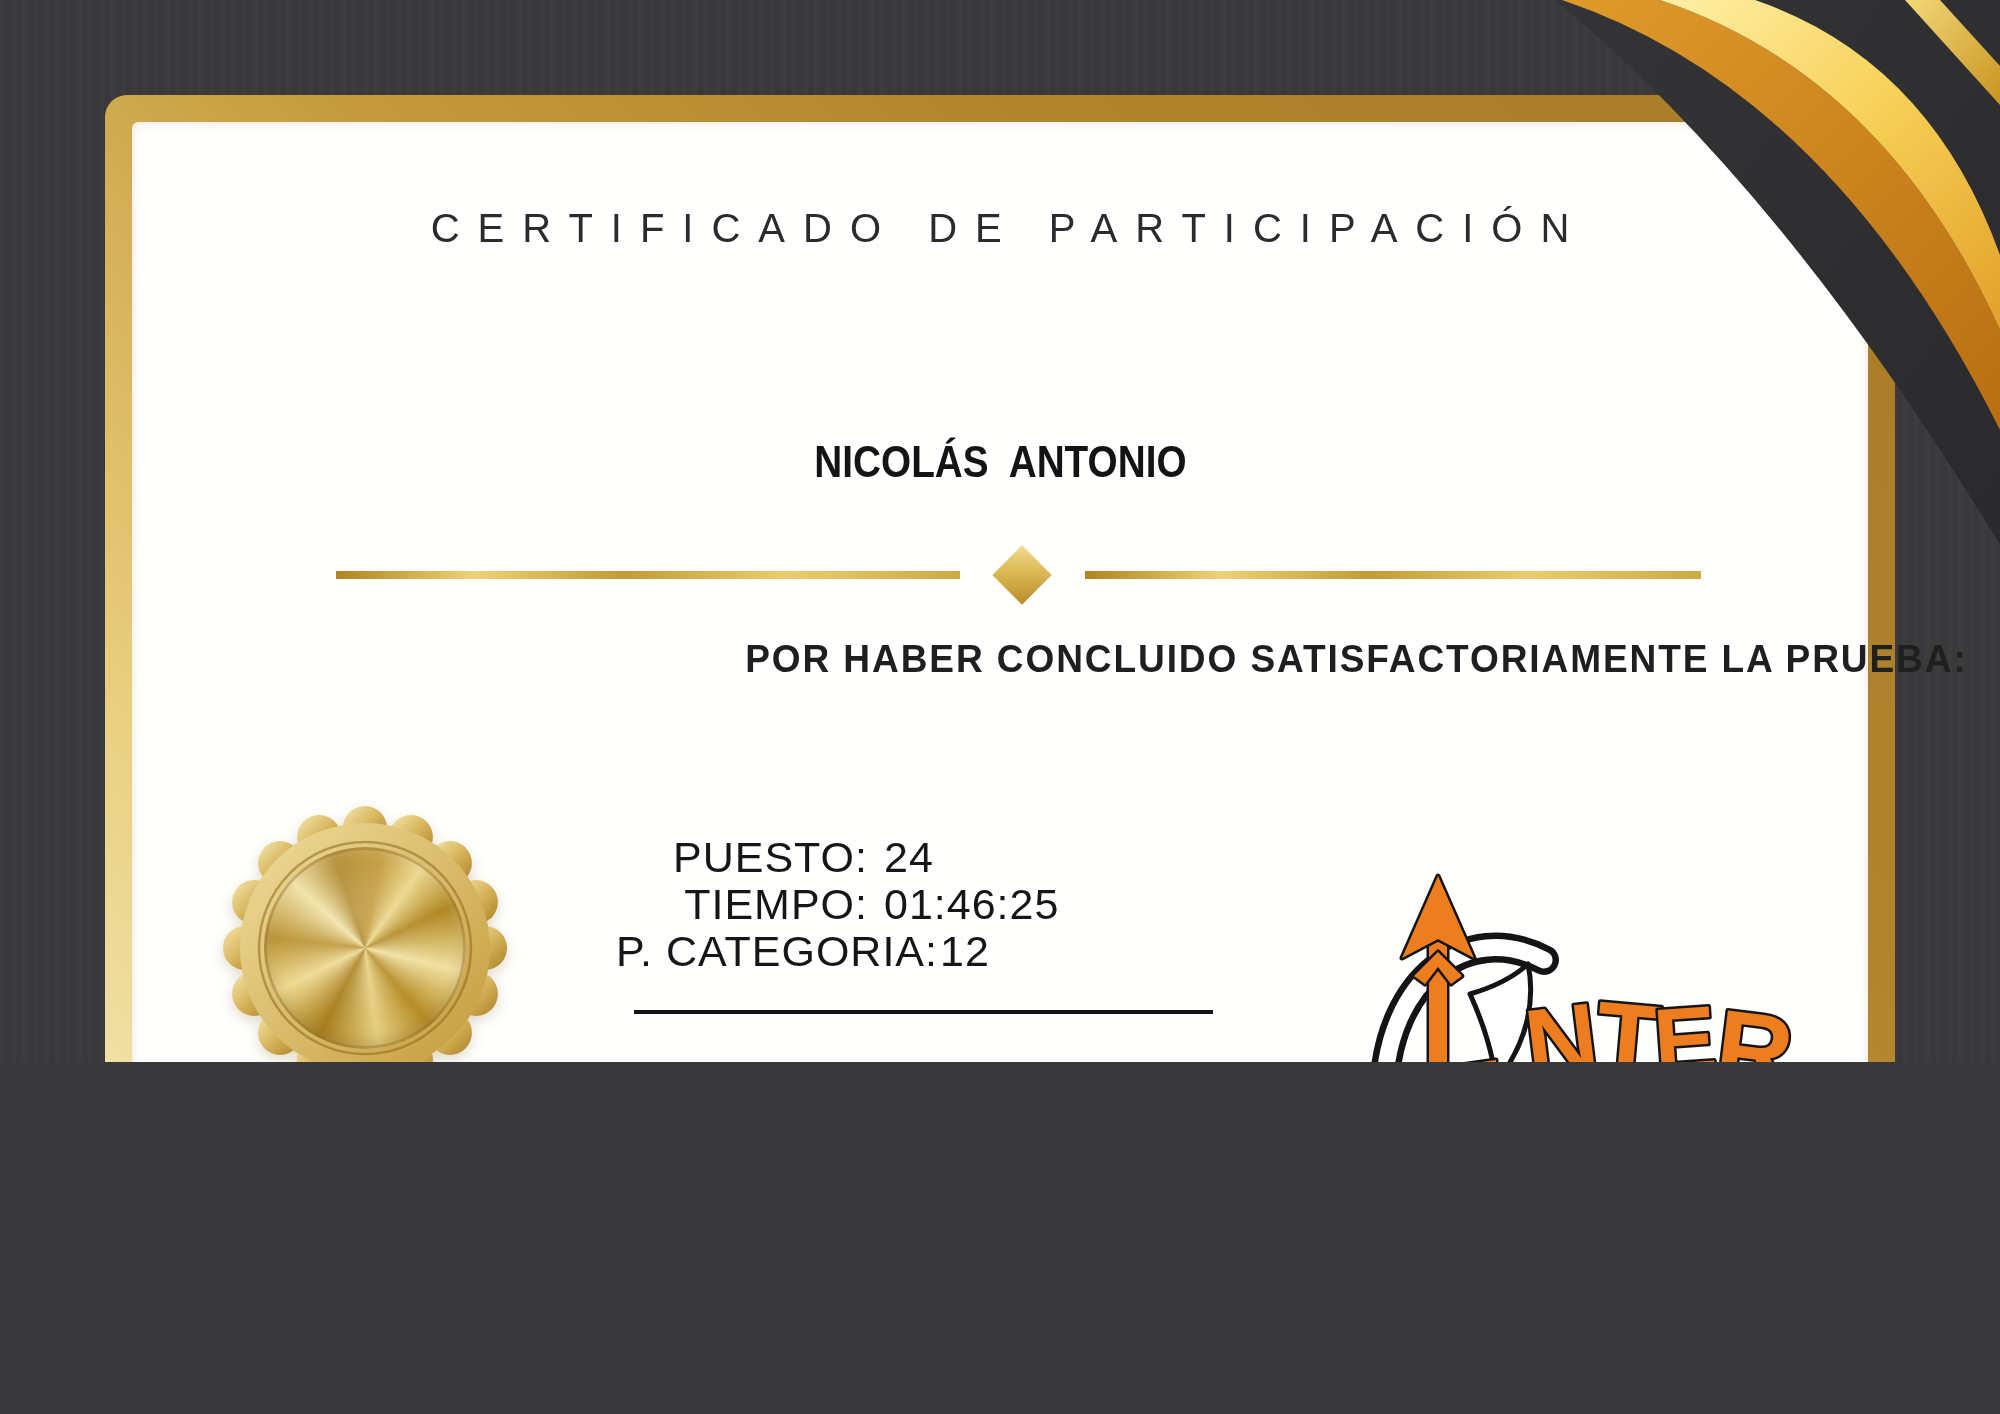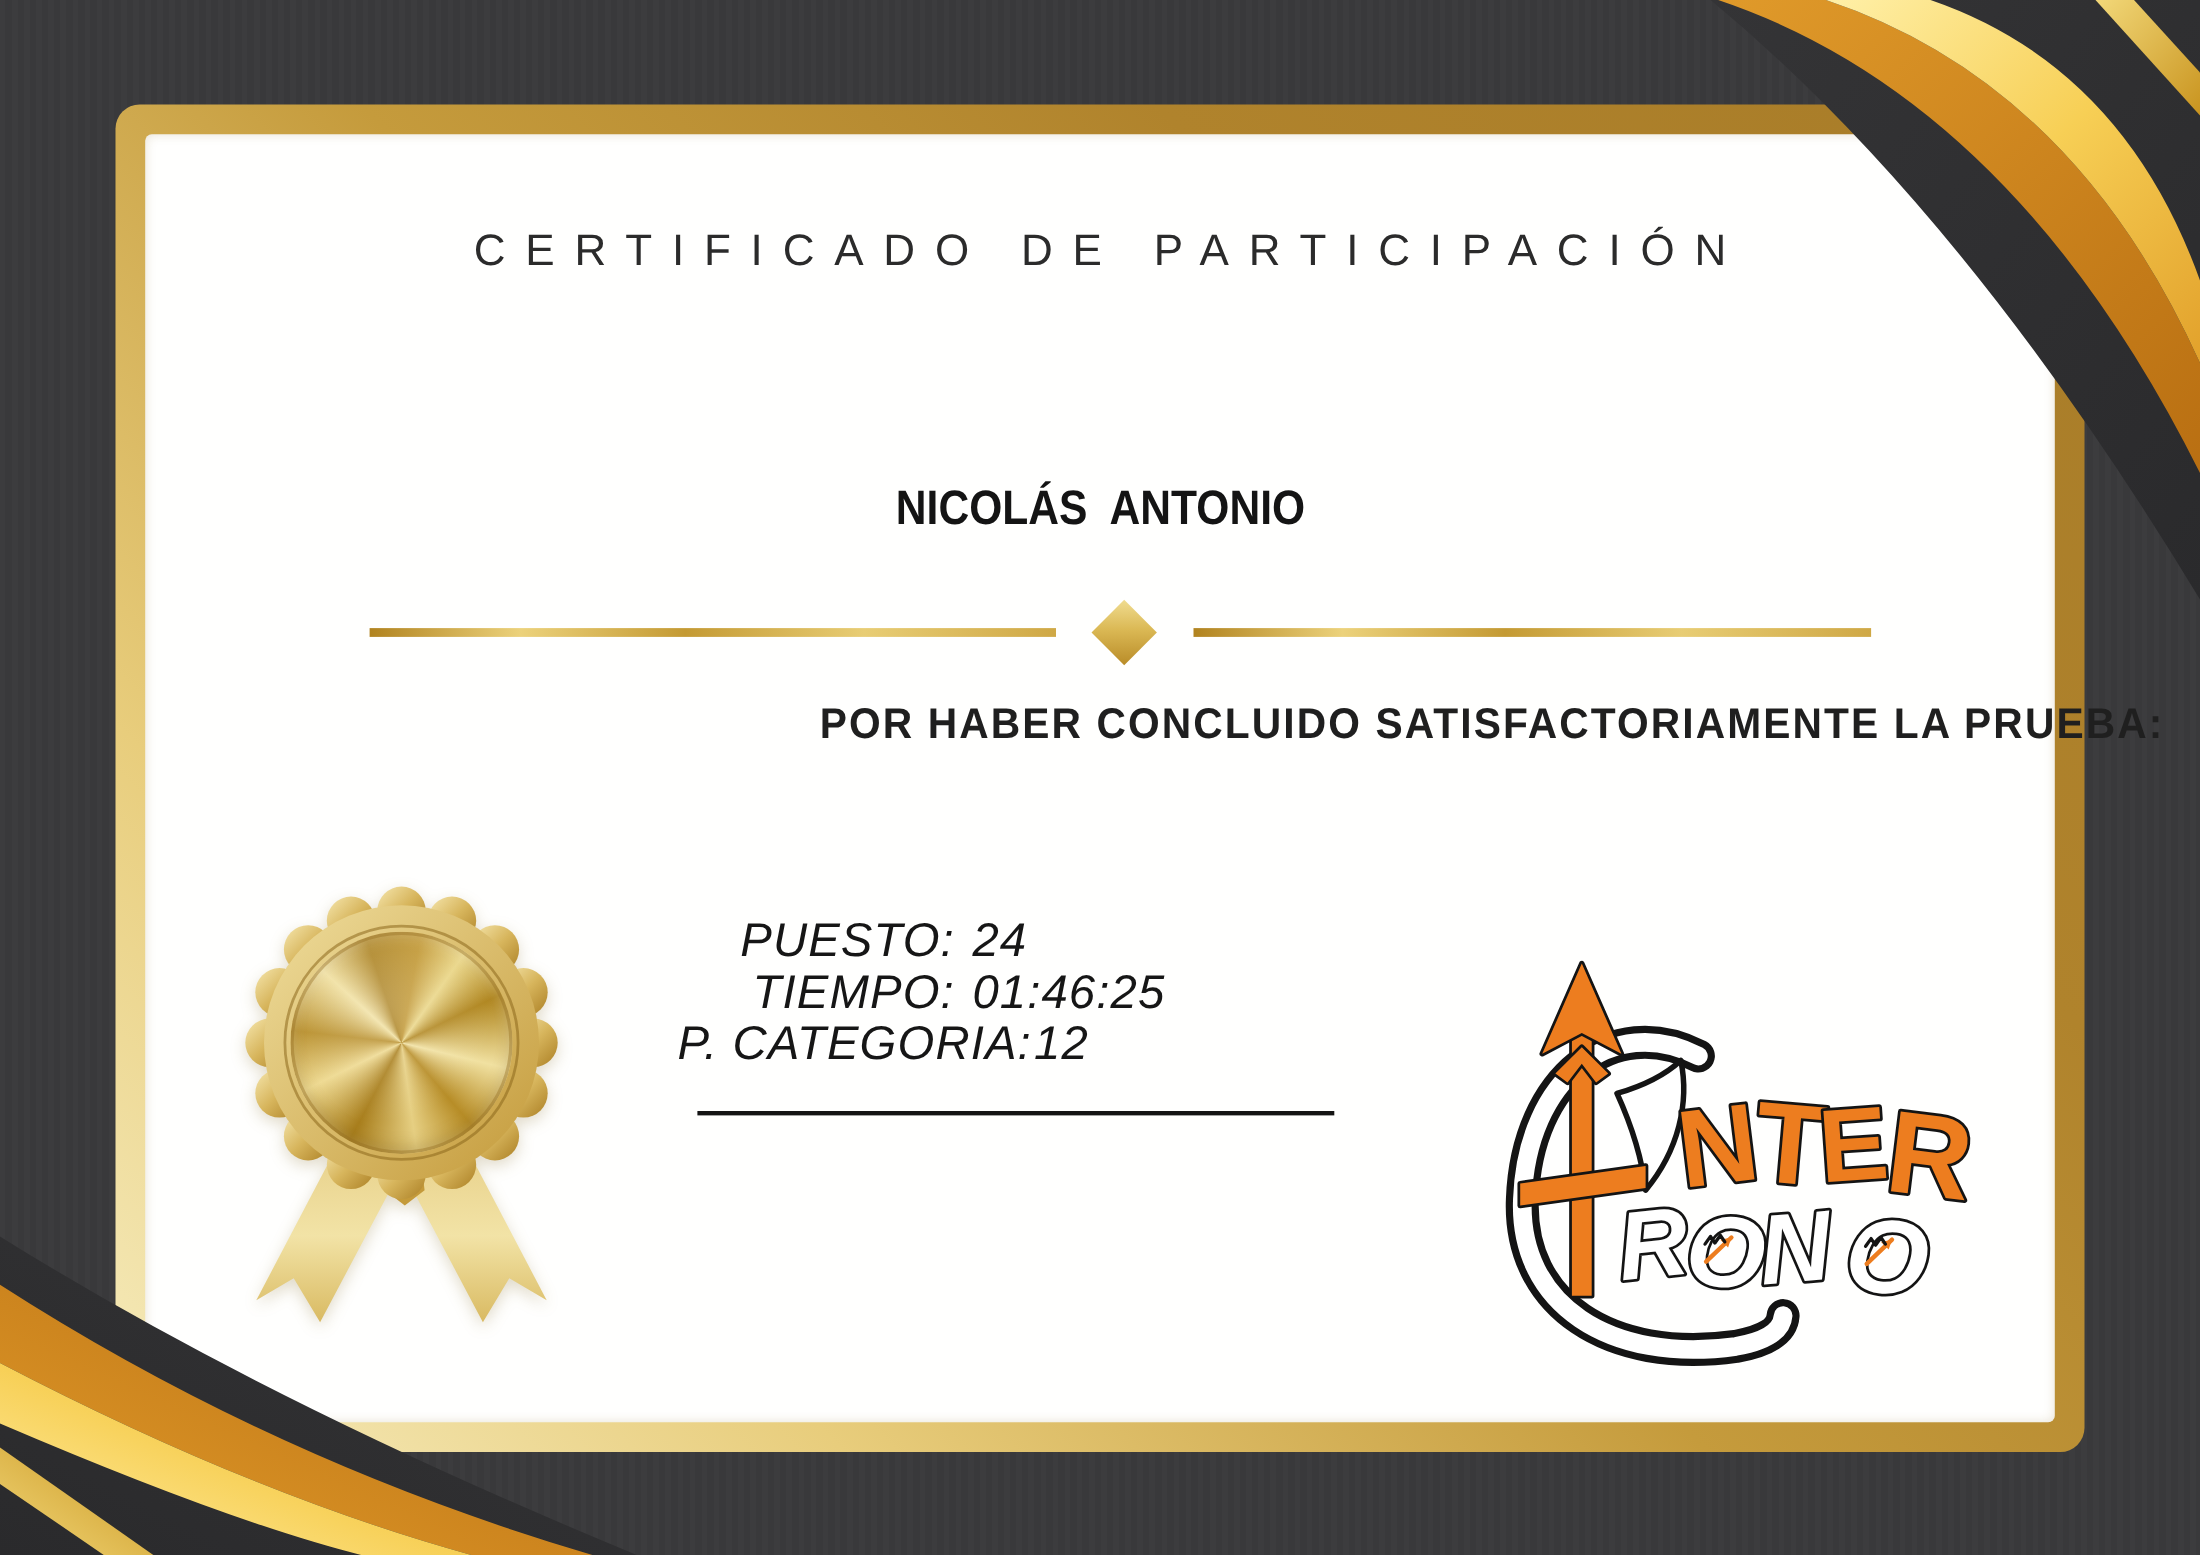--- a/index.html
+++ b/index.html
@@ -1,16 +1,16 @@
 <!DOCTYPE html>
 <html><head>
 <meta charset="utf-8">
 <style>
   html,body{margin:0;padding:0;background:#39393b;}
-  .stage{position:relative;width:2000px;height:1414px;overflow:hidden;
+  .stage{position:relative;width:2000px;height:1062px;overflow:hidden;
          background:#39393b;
          background-image:repeating-linear-gradient(90deg,rgba(255,255,255,0.015) 0 5px,rgba(0,0,0,0) 5px 11px);
          font-family:"Liberation Sans",sans-serif;}
   
   .frame{position:absolute;left:105px;top:95px;width:1790px;height:1225px;border-radius:22px;
          background:linear-gradient(45deg,#f6ecbe 0%,#e8cd7c 22%,#c59b3c 48%,#b0832c 72%,#a87c28 100%);
          z-index:1;}
   .paper{position:absolute;inset:27px;background:#fffffe;border-radius:6px;
          box-shadow:inset 0 0 10px rgba(120,90,20,.18);}
   .content{position:absolute;inset:0;z-index:2;}
@@ -25,21 +25,21 @@
   .subtitle>span{display:inline-block;transform:scaleX(0.95);}
   
   .divline{position:absolute;top:571px;height:8px;
         background:linear-gradient(90deg,#b1831f,#ecd27b 22%,#c49a33 46%,#e8cd74 72%,#cfa845 100%);}
   .divline.left{left:336px;width:624px;}
   .divline.right{left:1085px;width:616px;}
   .diamond{position:absolute;left:1001px;top:554px;width:42px;height:42px;transform:rotate(45deg);
         background:linear-gradient(135deg,#f0dc90 0%,#dbb955 45%,#b98c28 100%);}
   
   .fields{position:absolute;left:552px;top:833px;color:#161616;font-size:43px;letter-spacing:1px;}
-  .frow{display:flex;align-items:flex-end;height:47px;font-style:italic;}
+  .frow{display:flex;align-items:flex-start;height:47px;}
   .flabel{width:316px;text-align:right;}
   .fvalue{margin-left:16px;}
   .frow.r3 .flabel{width:386px;}
   .frow.r3 .fvalue{margin-left:2px;}
   .signline{position:absolute;left:634px;top:1010px;width:579px;height:4px;background:#141414;}
   
   .medal{position:absolute;left:205px;top:790px;width:320px;height:420px;
          filter:drop-shadow(0 5px 7px rgba(120,90,20,.22));}
   .medal svg{position:absolute;left:0;top:0;}
   .disc{position:absolute;left:59px;top:57px;width:202px;height:202px;border-radius:50%;

